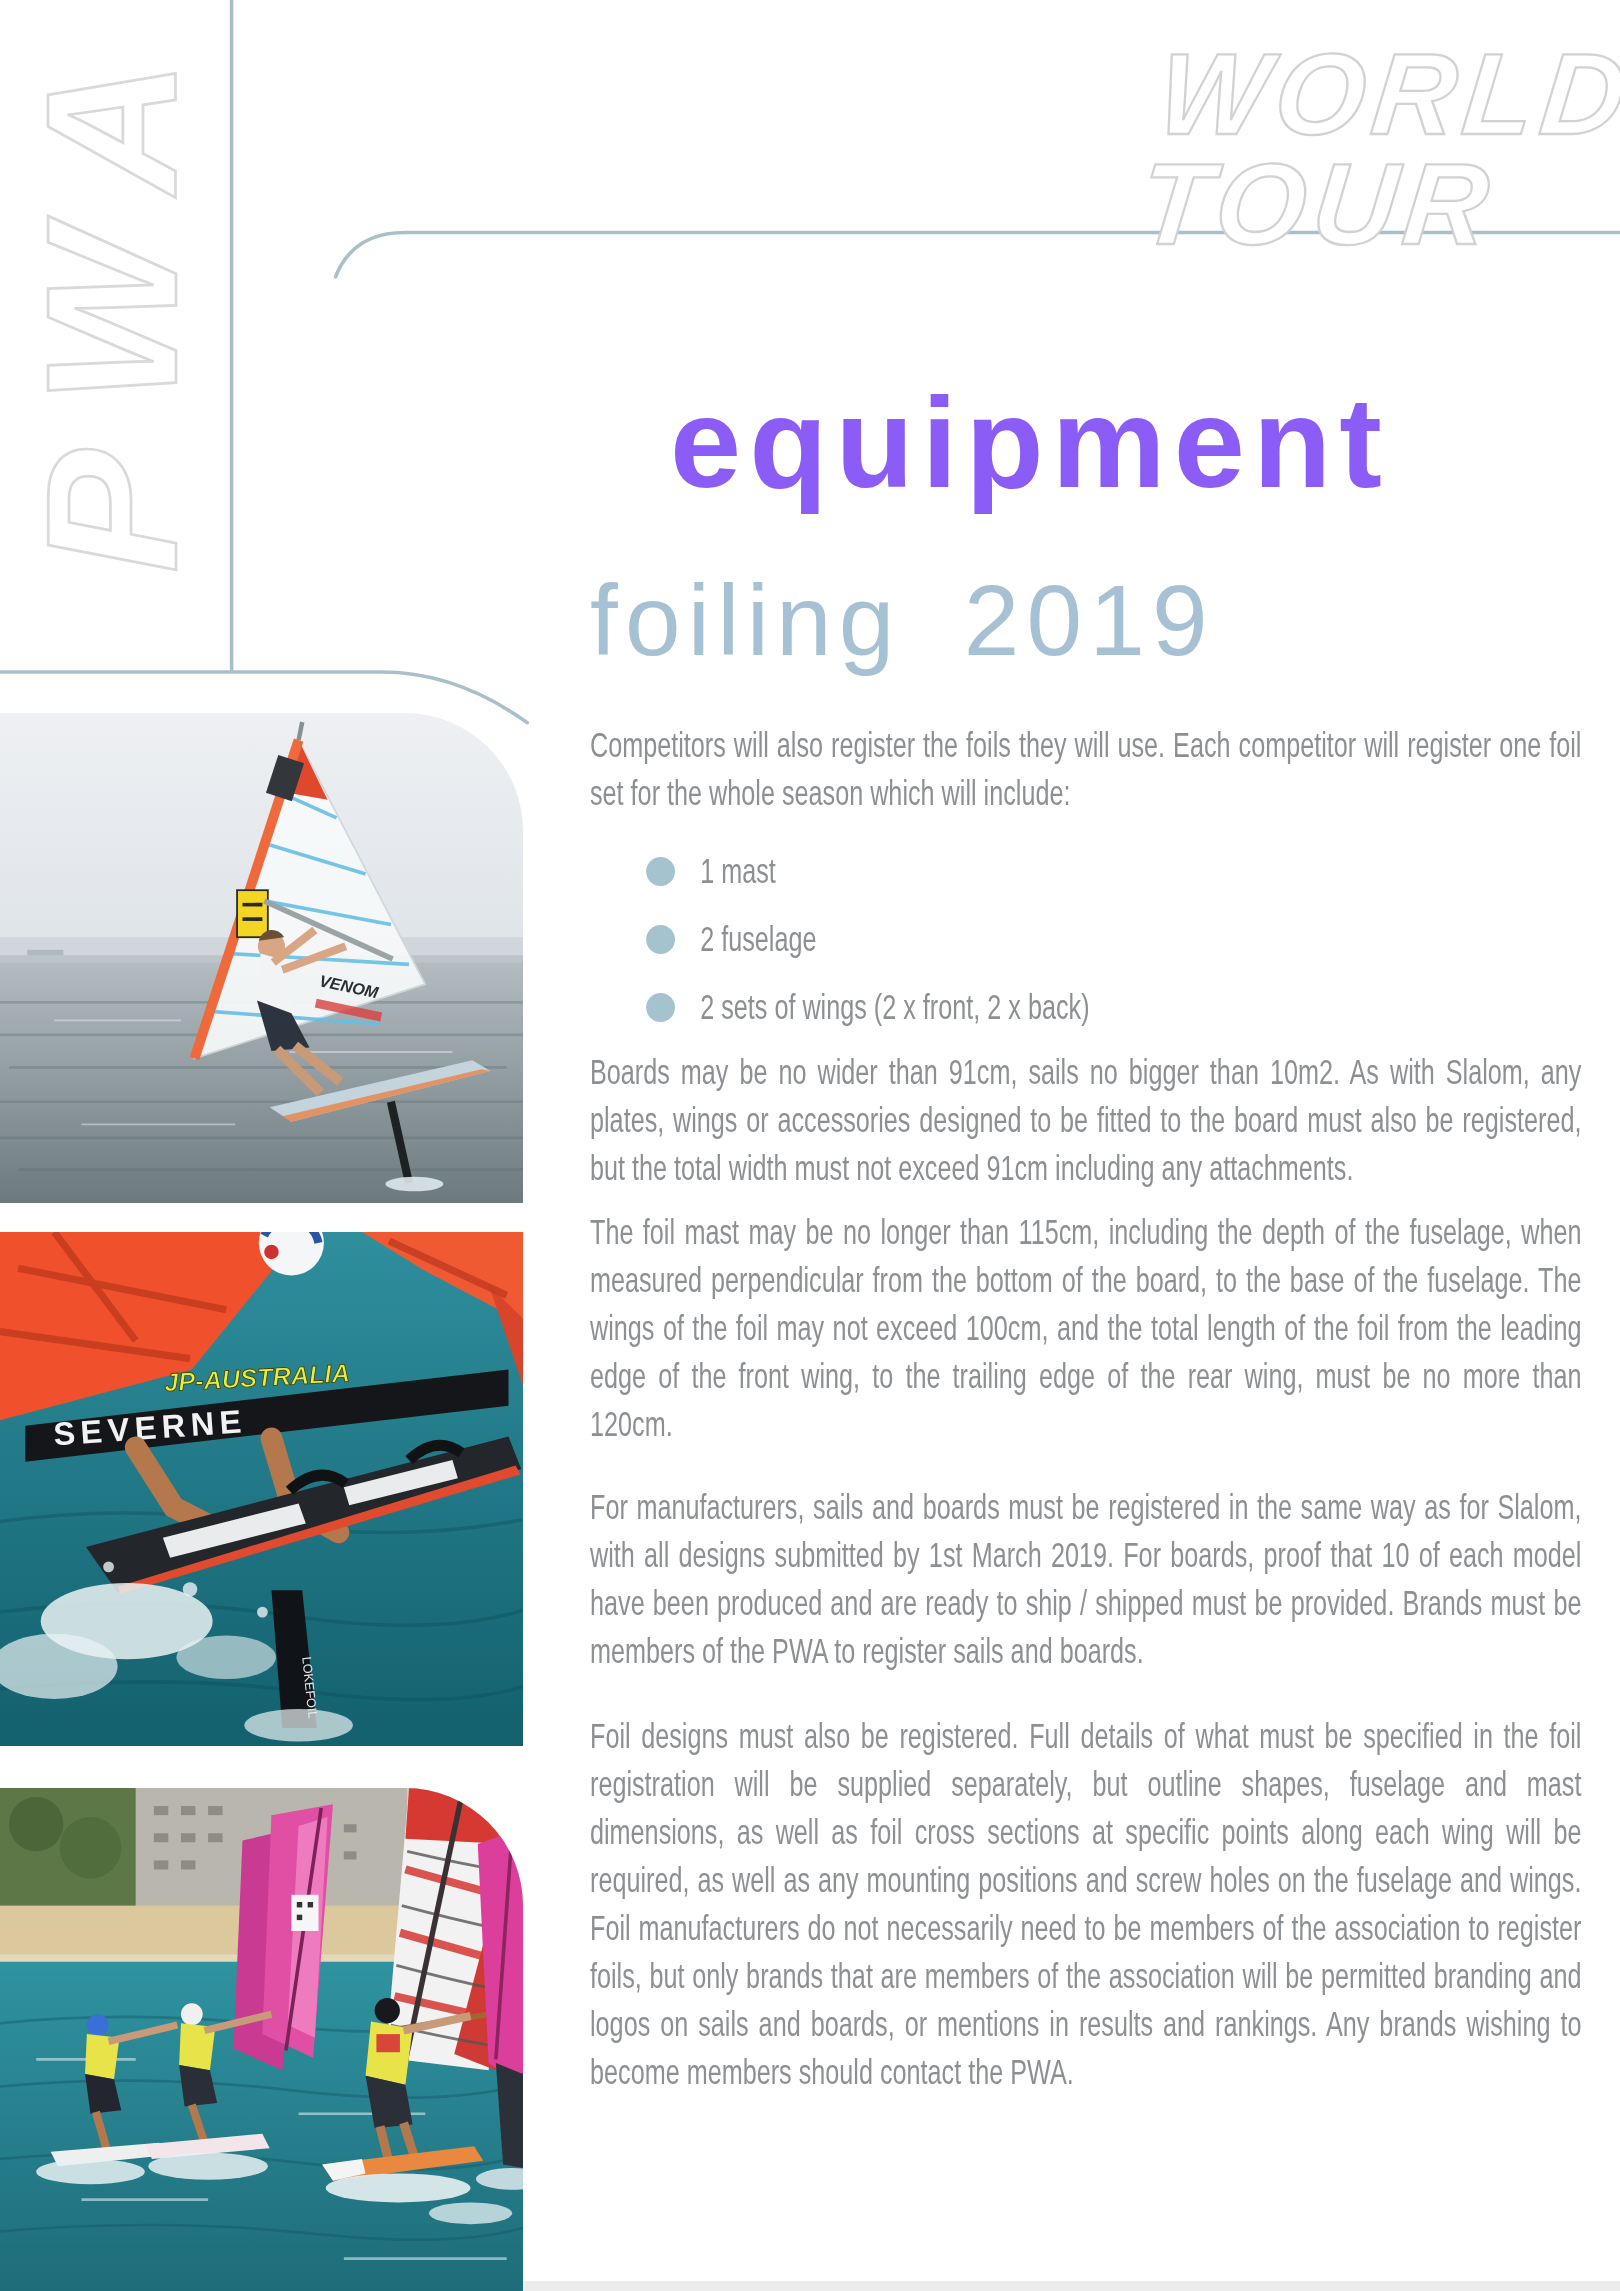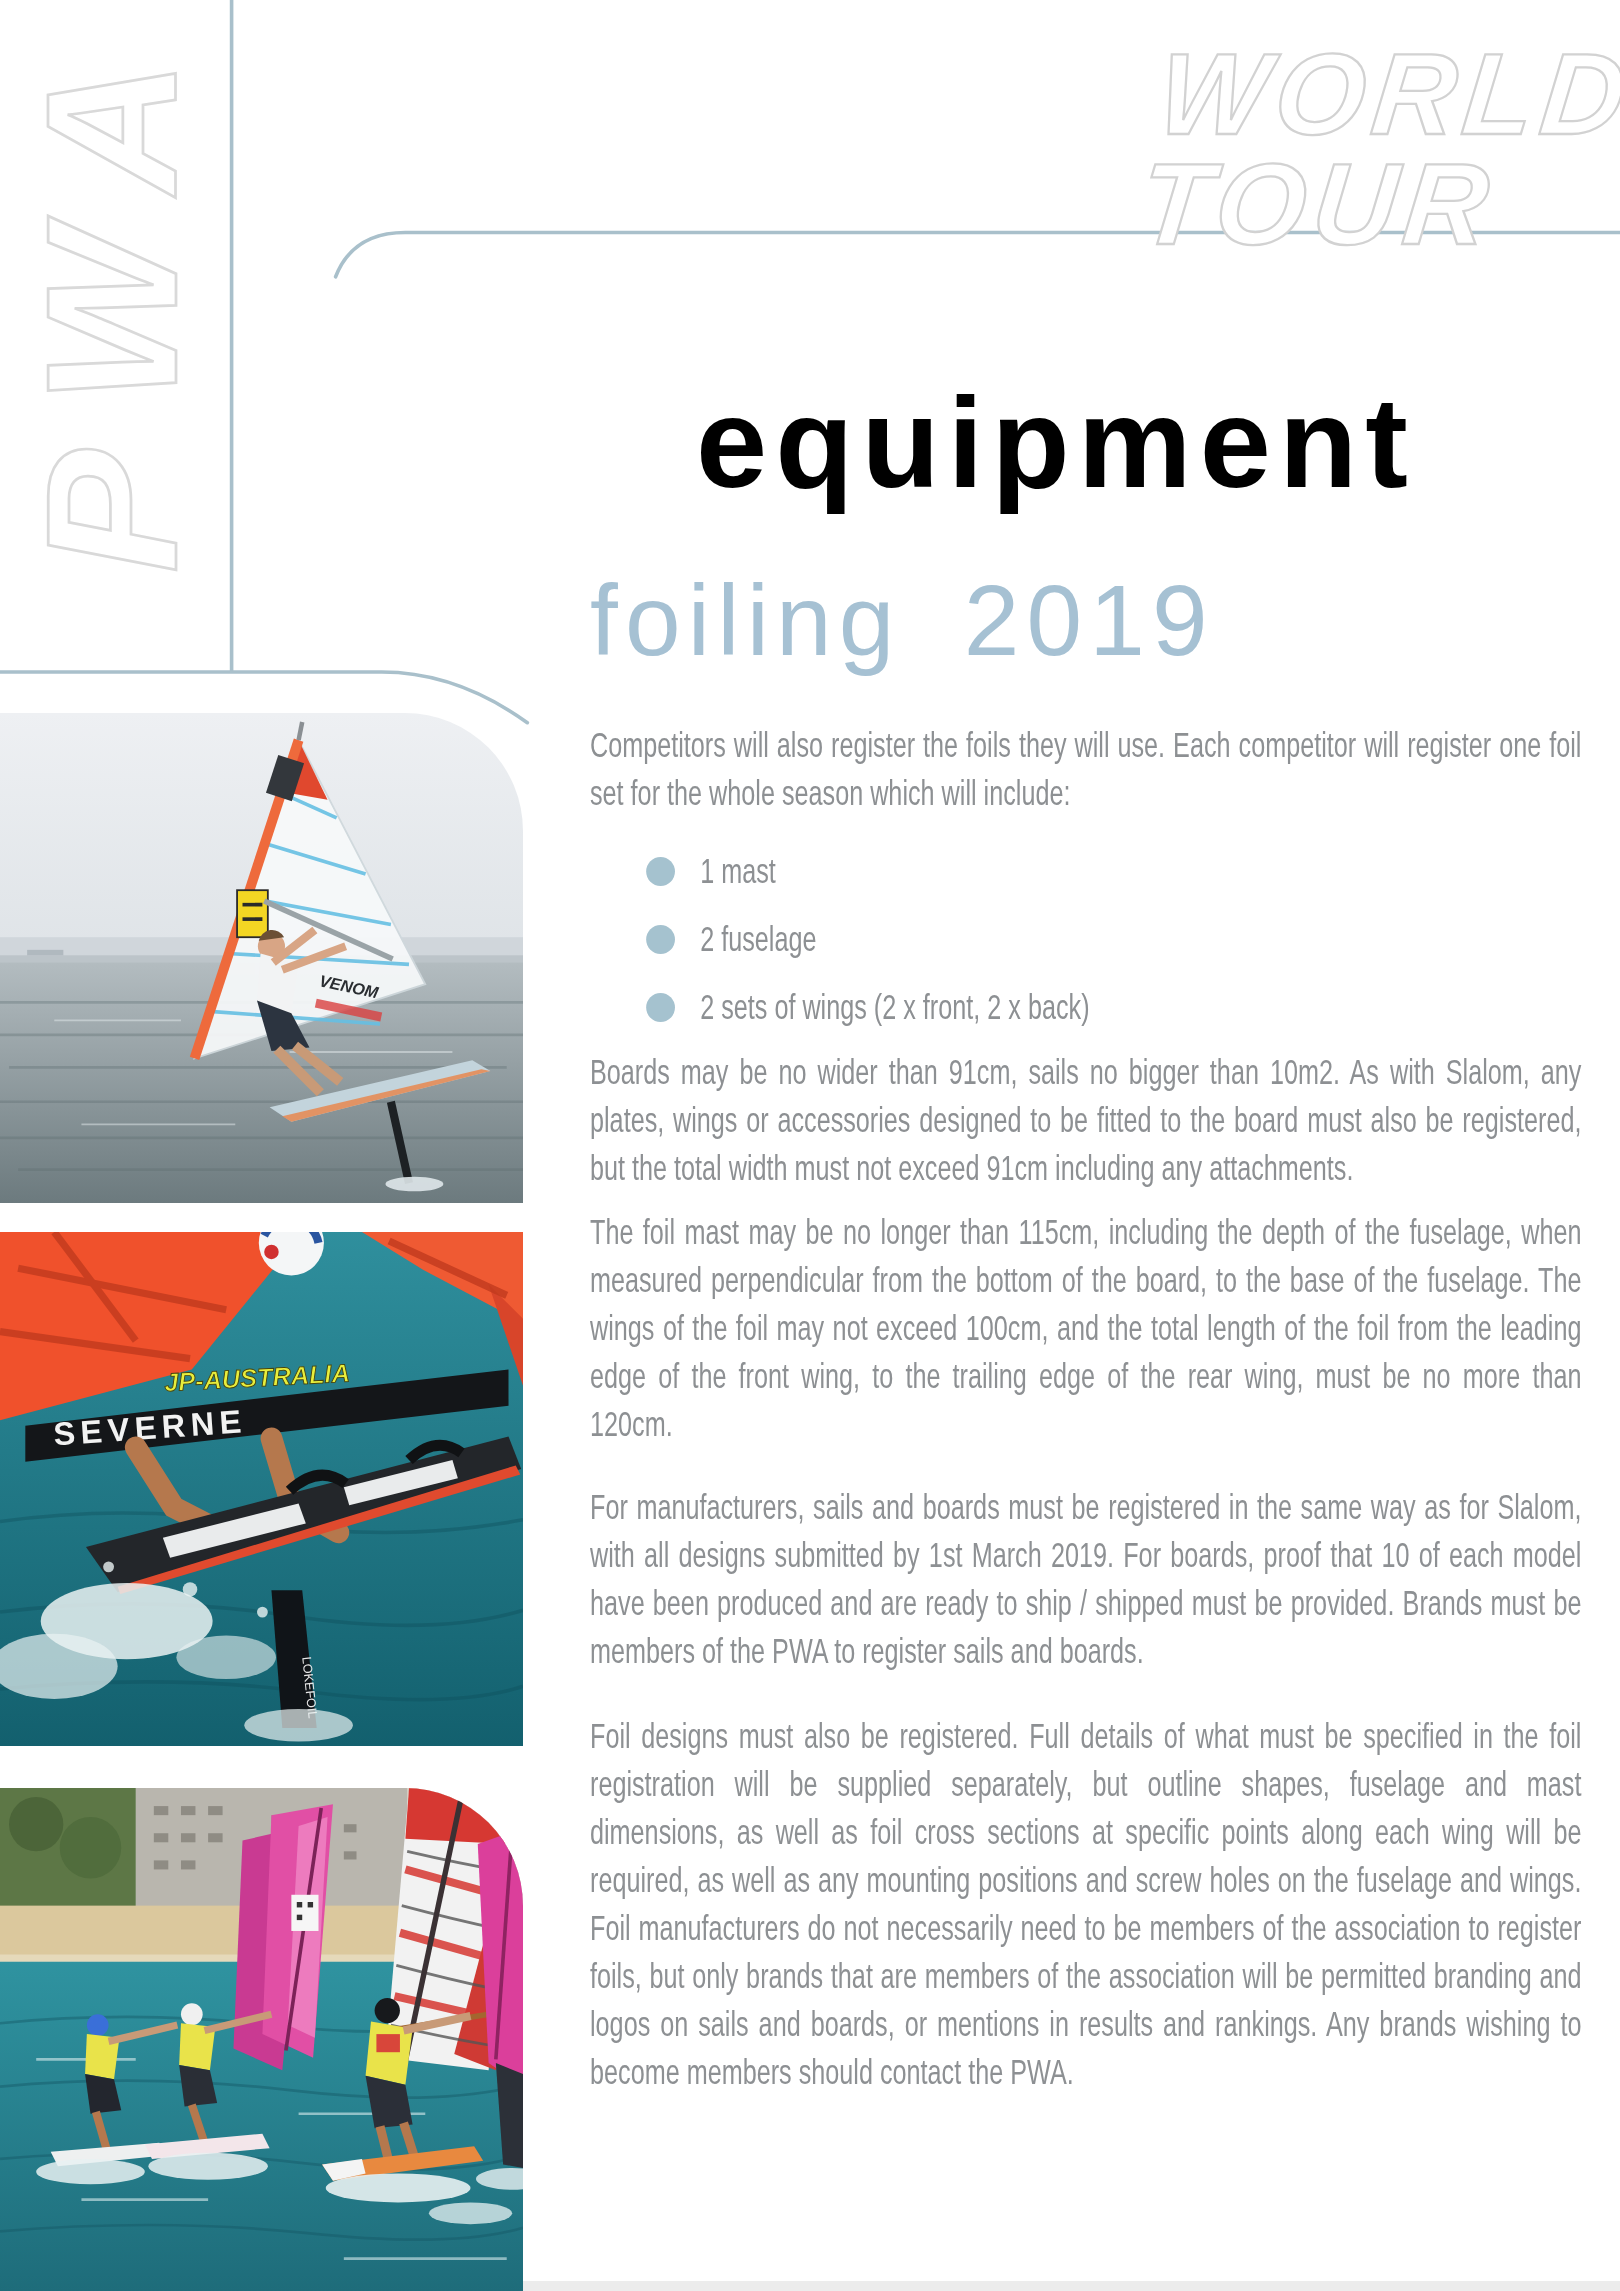--- a/index.html
+++ b/index.html
@@ -7,22 +7,22 @@
     position:relative;width:1620px;height:2291px;background:#ffffff;
     overflow:hidden;font-family:"Liberation Sans",sans-serif;margin:0 auto;
   }
   .decor{position:absolute;left:0;top:0;width:1620px;height:2291px;pointer-events:none;}
   
   .kicker{
     position:absolute;left:268px;top:327px;
     font-size:87px;font-weight:bold;letter-spacing:6.3px;color:#e5e7e8;white-space:nowrap;
   }
   .kicker2{
-    position:absolute;left:696px;top:369px;
-    font-size:128px;font-weight:bold;letter-spacing:8.1px;color:#000000;white-space:nowrap;
+    position:absolute;left:670px;top:369px;
+    font-size:128px;font-weight:bold;letter-spacing:8.1px;color:#8b5cf6;white-space:nowrap;
   }
   .page-title{
     position:absolute;left:590px;top:539px;
     font-size:100px;letter-spacing:7.2px;word-spacing:27px;color:#a6c1d3;white-space:nowrap;margin-top:24px;
   }
   
   .body-col{
     position:absolute;left:590px;top:721px;width:1377px;
     transform:scaleX(0.72);transform-origin:0 0;
     font-size:35px;line-height:48px;color:#8d9093;text-align:justify;

